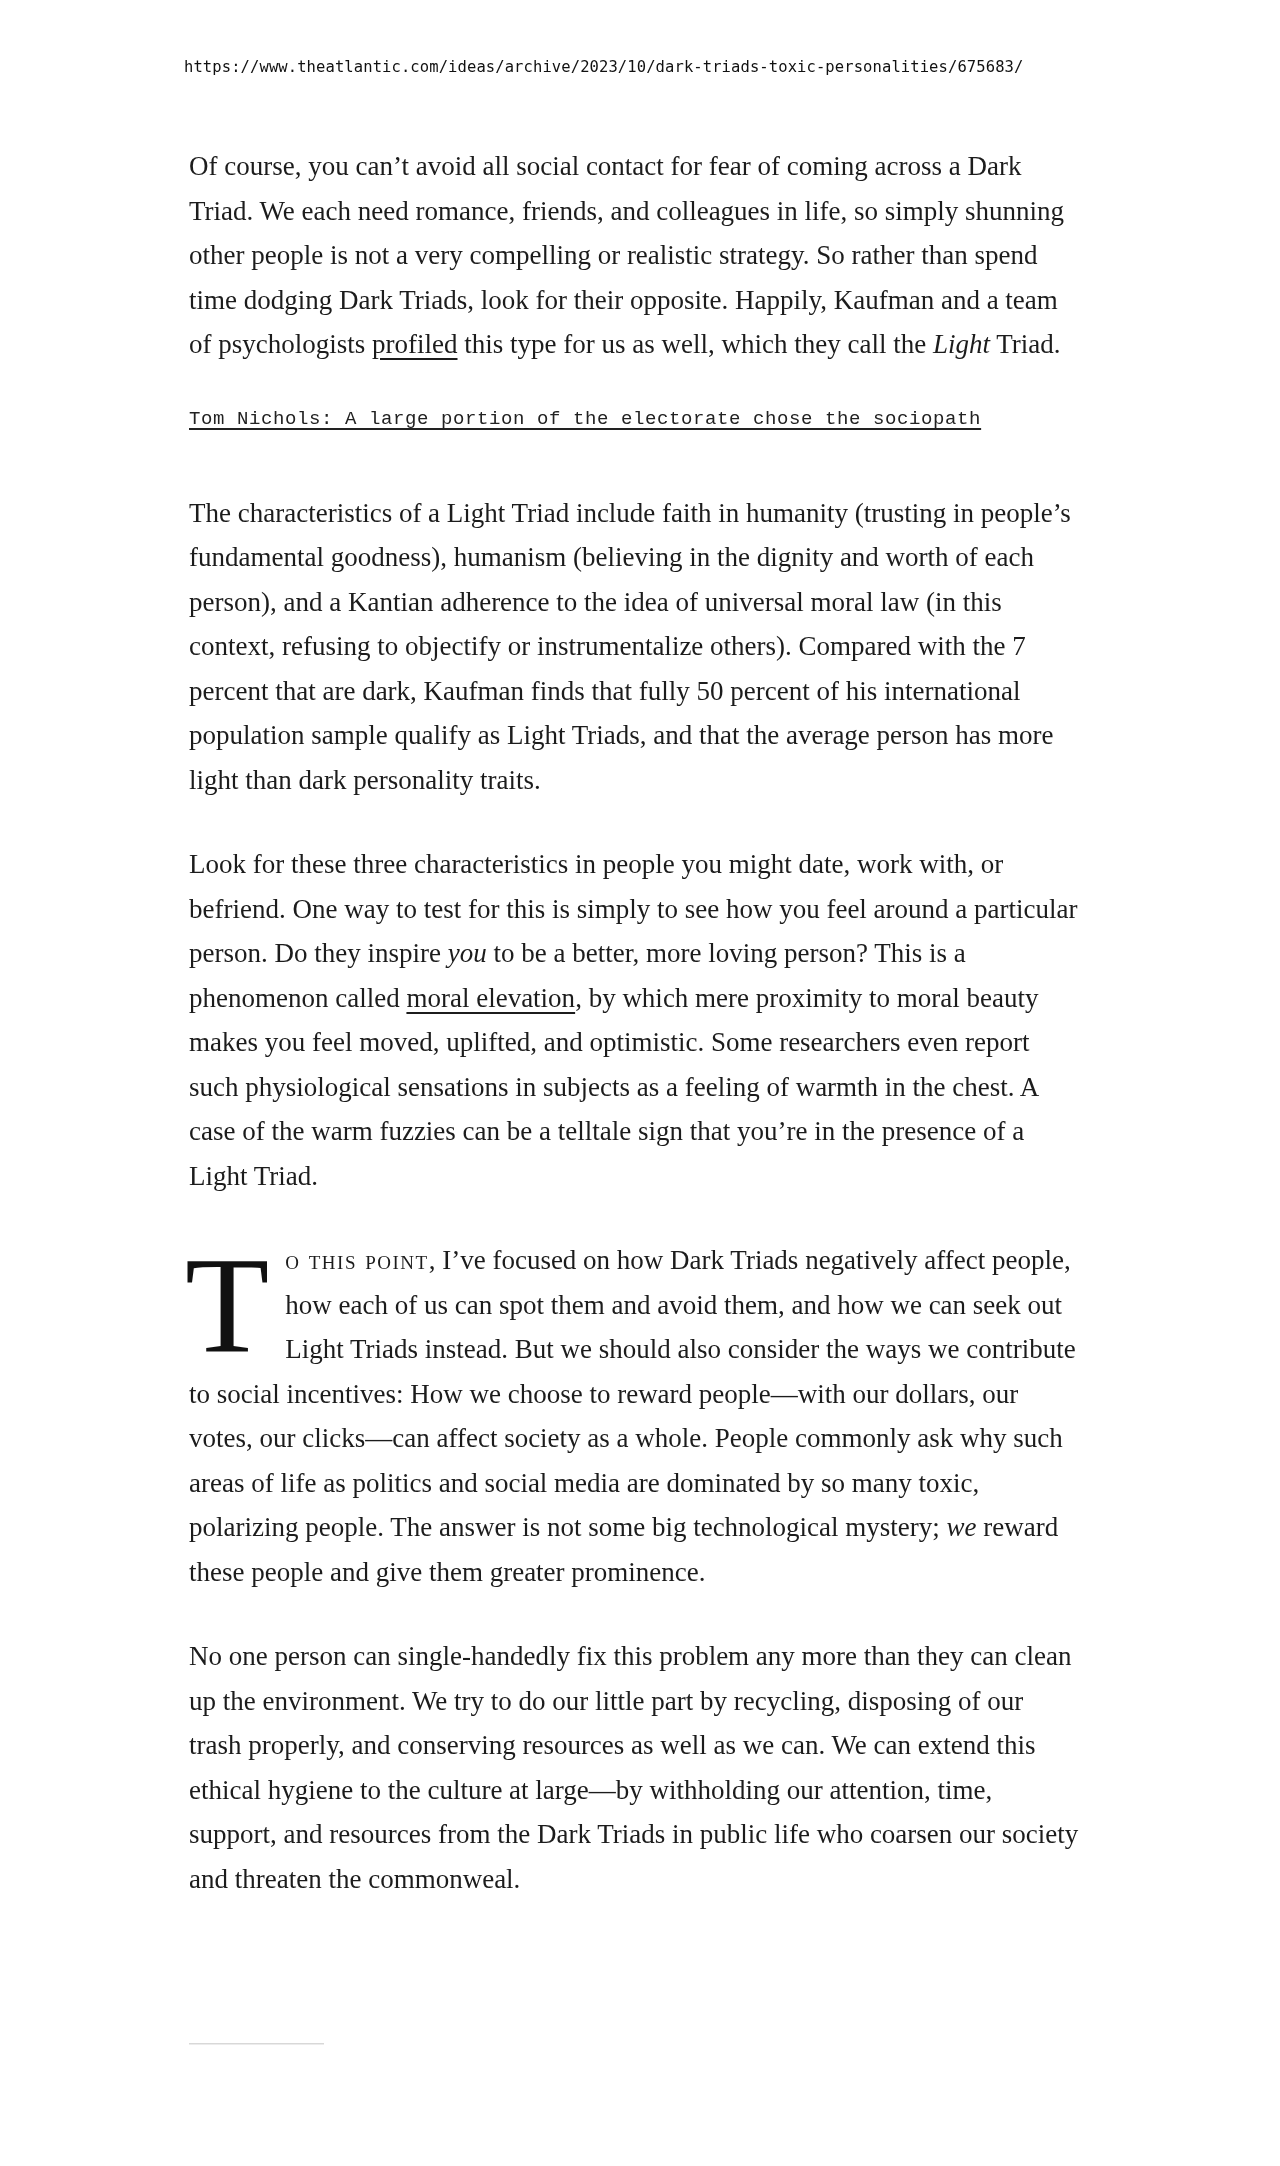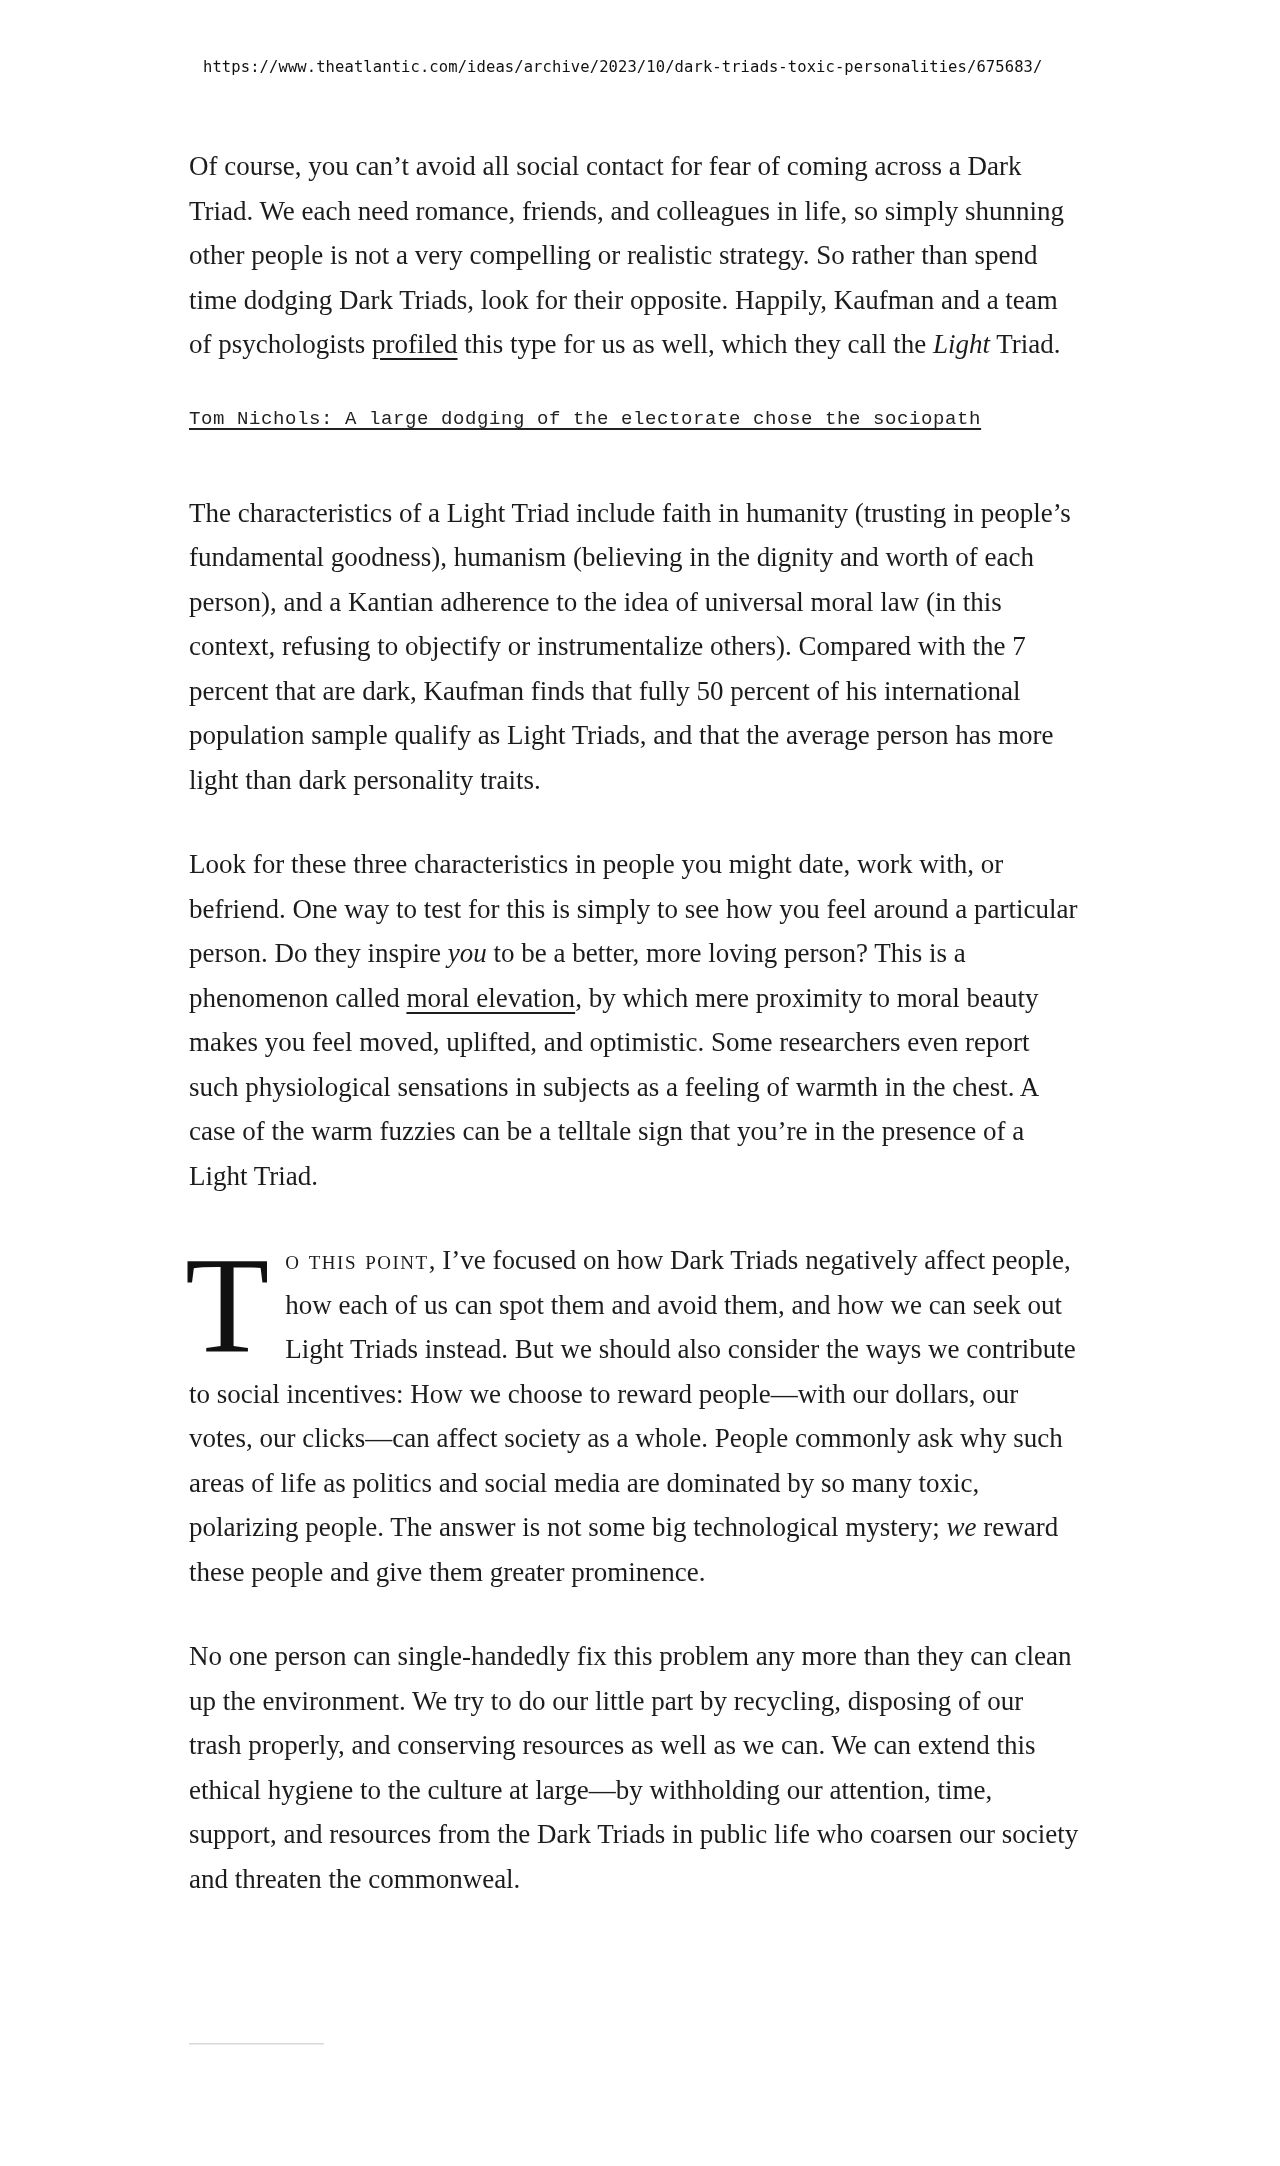--- a/index.html
+++ b/index.html
@@ -9,21 +9,21 @@
     }
     body {
       width: 1280px;
       height: 2166px;
       position: relative;
       overflow: hidden;
       color: #1a1a1a;
     }
     .url-bar {
       position: absolute;
-      left: 203px;
+      left: 184px;
       top: 58px;
       font-family: "DejaVu Sans Mono", "Liberation Mono", monospace;
       font-size: 15.5px;
       letter-spacing: 0.1px;
       color: #111111;
       white-space: nowrap;
     }
     .article {
       position: absolute;
       left: 189px;
@@ -85,21 +85,21 @@
 </head>
 <body>
 
 <div class="url-bar">https://www.theatlantic.com/ideas/archive/2023/10/dark-triads-toxic-personalities/675683/</div>
 
 <div class="article">
 
   <p><span>Of course, you can’t avoid all social contact for fear of coming across a Dark Triad. We each need romance, friends, and colleagues in life, so simply shunning other people is not a very compelling or realistic strategy. So rather than spend time dodging Dark Triads, look for their opposite. Happily, Kaufman and a team of psychologists </span><a href="#">profiled</a><span> this type for us as well, which they call the </span><em>Light</em><span> Triad.</span></p>
 
   <div class="related">
-    <a href="#">Tom Nichols: A large dodging of the electorate chose the sociopath</a>
+    <a href="#">Tom Nichols: A large portion of the electorate chose the sociopath</a>
   </div>
 
   <p>The characteristics of a Light Triad include faith in humanity (trusting in people’s fundamental goodness), humanism (believing in the dignity and worth of each person), and a Kantian adherence to the idea of universal moral law (in this context, refusing to objectify or instrumentalize others). Compared with the 7 percent that are dark, Kaufman finds that fully 50 percent of his international population sample qualify as Light Triads, and that the average person has more light than dark personality traits.</p>
 
   <p><span>Look for these three characteristics in people you might date, work with, or befriend. One way to test for this is simply to see how you feel around a particular person. Do they inspire </span><em>you</em><span> to be a better, more loving person? This is a phenomenon called </span><a href="#">moral elevation</a><span>, by which mere proximity to moral beauty makes you feel moved, uplifted, and optimistic. Some researchers even report such physiological sensations in subjects as a feeling of warmth in the chest. A case of the warm fuzzies can be a telltale sign that you’re in the presence of a Light Triad.</span></p>
 
   <p class="dropcap-para"><span class="dropcap">T</span><span class="smallcaps">o this point</span><span>, I’ve focused on how Dark Triads negatively affect people, how each of us can spot them and avoid them, and how we can seek out Light Triads instead. But we should also consider the ways we contribute to social incentives: How we choose to reward people—with our dollars, our votes, our clicks—can affect society as a whole. People commonly ask why such areas of life as politics and social media are dominated by so many toxic, polarizing people. The answer is not some big technological mystery; </span><em>we</em><span> reward these people and give them greater prominence.</span></p>
 
   <p>No one person can single-handedly fix this problem any more than they can clean up the environment. We try to do our little part by recycling, disposing of our trash properly, and conserving resources as well as we can. We can extend this ethical hygiene to the culture at large—by withholding our attention, time, support, and resources from the Dark Triads in public life who coarsen our society and threaten the commonweal.</p>
 

